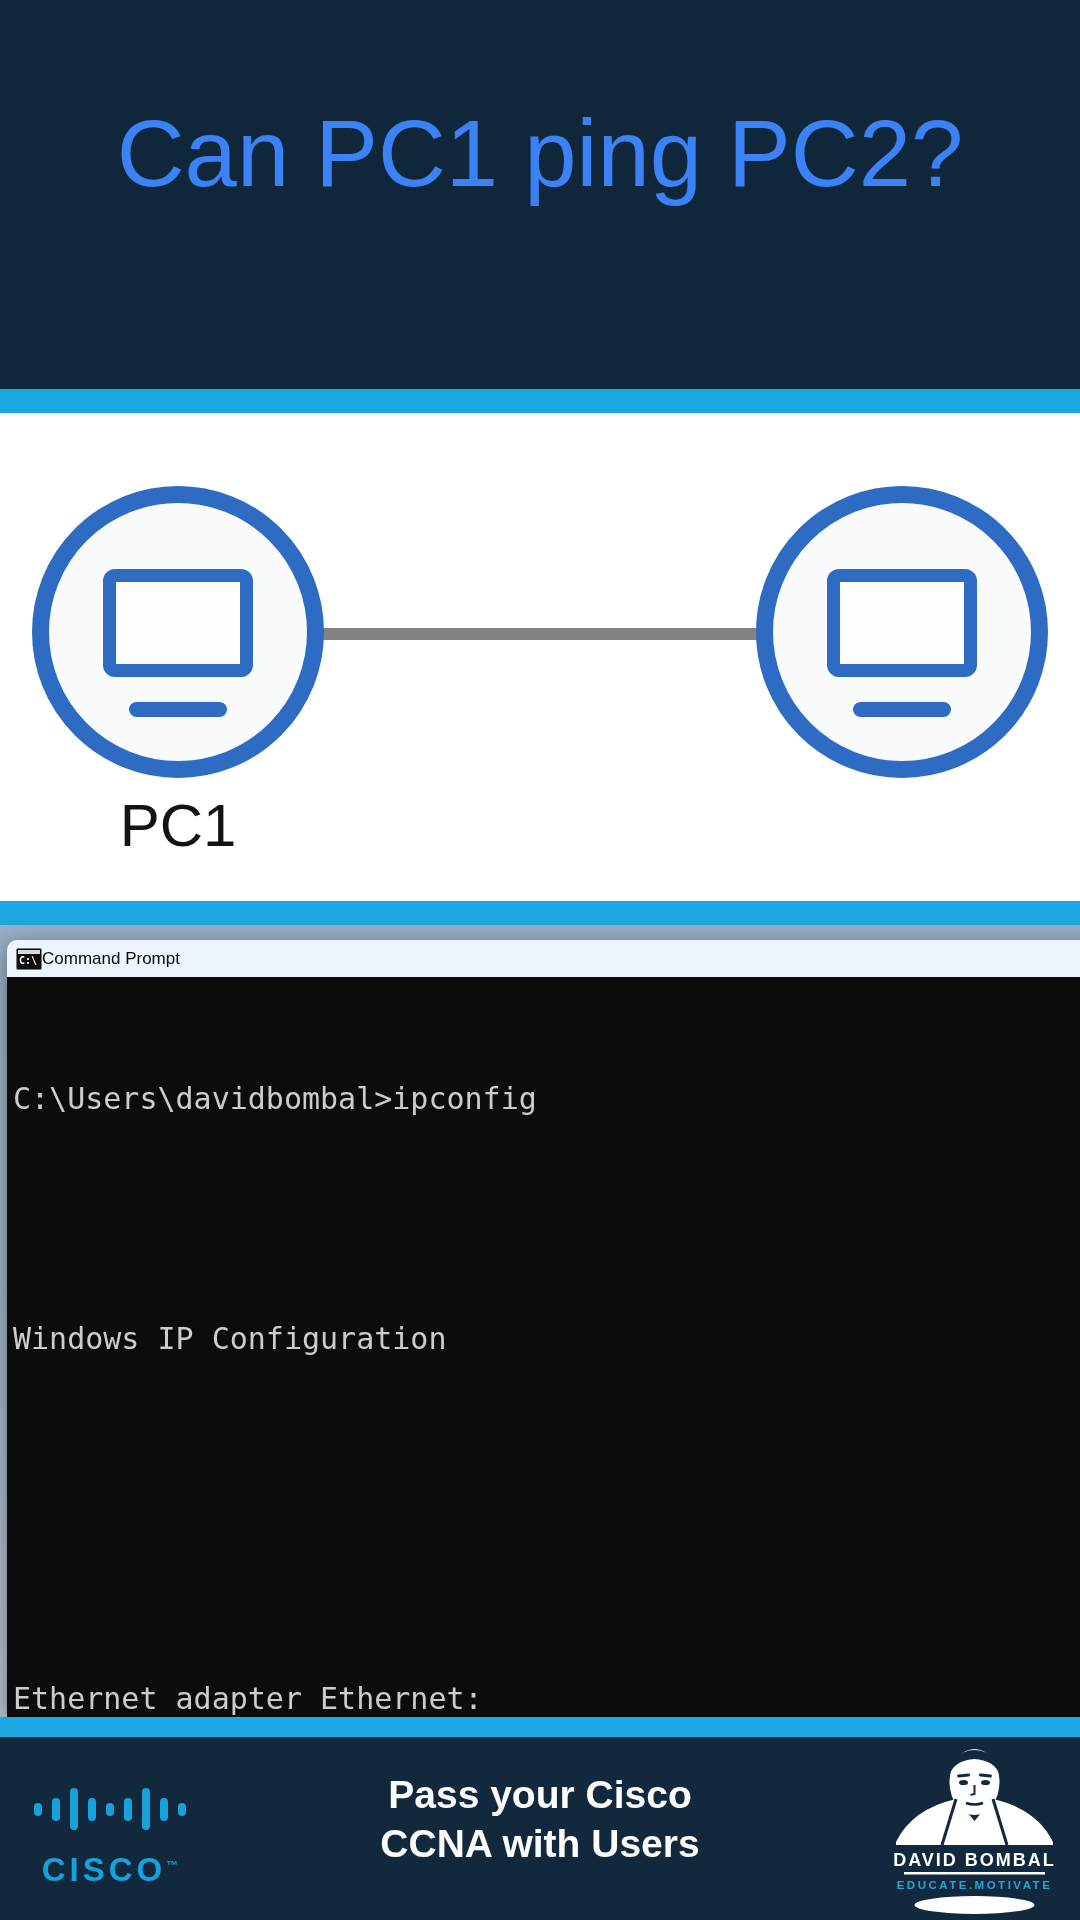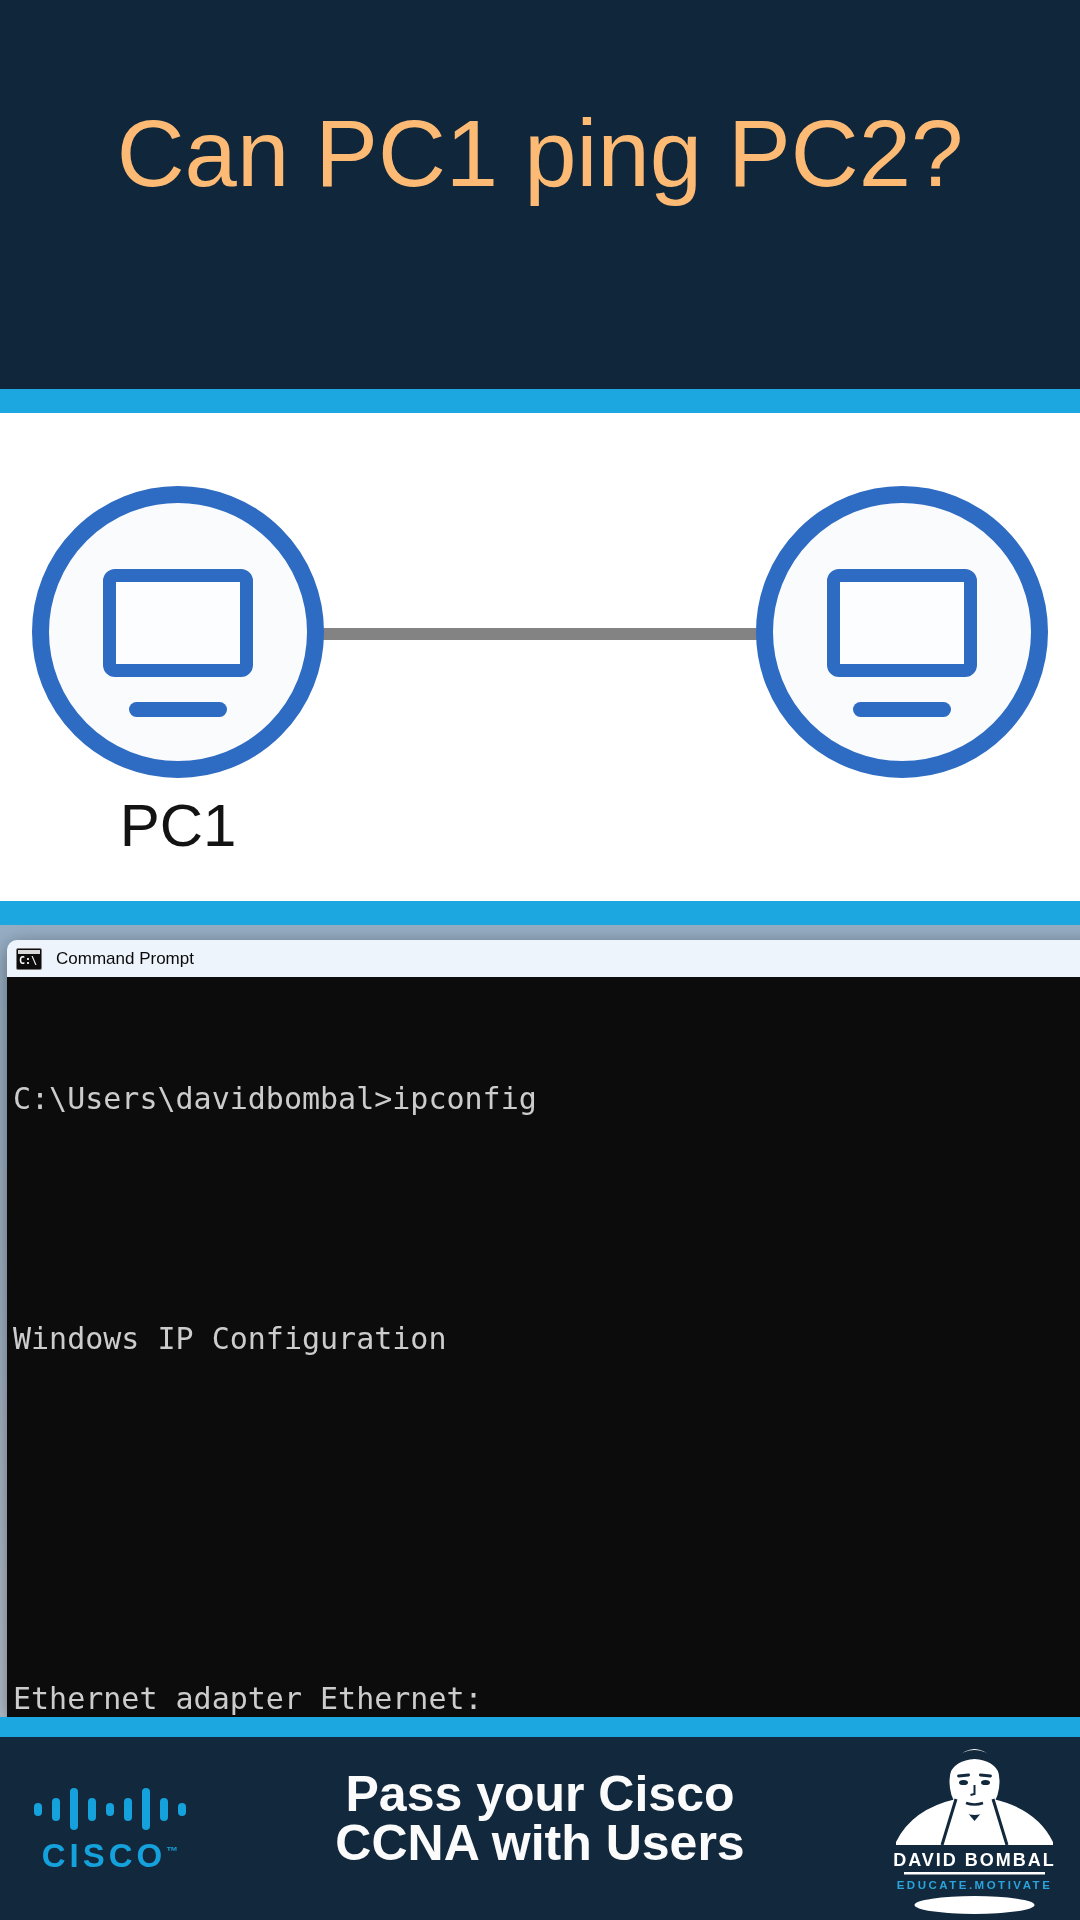--- a/index.html
+++ b/index.html
@@ -8,21 +8,21 @@
     font-family:"Liberation Sans", sans-serif; background:#ffffff;
   }
 
   
   .header {
     position:absolute; top:0; left:0; width:1080px; height:389px;
     background:#10263b;
   }
   .page-title {
     position:absolute; top:100px; left:0; width:100%;
-    text-align:center; color:#fdba74; font-size:94px; font-weight:500;
+    text-align:center; color:#3b82f6; font-size:94px; font-weight:500;
     letter-spacing:0px;
   }
 
   
   .stripe { position:absolute; left:0; width:1080px; background:#1da7e0; }
   .stripe1 { top:389px; height:24px; }
   .stripe2 { top:901px; height:24px; }
   .stripe3 { top:1717px; height:20px; box-shadow:0 3px 4px rgba(0,0,0,.35); }
 
   
@@ -75,48 +75,48 @@
   }
   .cmd-icon::before {
     content:""; position:absolute; top:1px; left:1px; right:1px; height:4px;
     background:#d9d9d9;
   }
   .cmd-glyph {
     position:absolute; left:2px; top:7px; color:#ffffff;
     font-family:"DejaVu Sans Mono", monospace; font-size:10px; font-weight:bold;
     line-height:10px;
   }
-  .title-text { margin-left:14px; font-size:17px; color:#0b0b0b; }
+  .title-text { margin-left:0; font-size:17px; color:#0b0b0b; }
   .term-body {
     background:#0c0c0c; height:740px; padding:22px 0 0 6px;
     font-family:"DejaVu Sans Mono","Liberation Mono",monospace;
     font-size:30px; line-height:40px; color:#cccccc;
     white-space:pre; overflow:hidden;
   }
   .term-line { min-height:40px; }
 
   
   .footer {
     position:absolute; top:1737px; left:0; width:1080px; height:183px;
     background:#12283c;
   }
   .cisco-logo { position:absolute; left:30px; top:50px; width:160px; }
   .cisco-bars { display:flex; align-items:center; height:44px; gap:10px; justify-content:center; }
   .cbar { width:8px; background:#15a2dc; border-radius:4px; }
   .cbar.s { height:13px; }
   .cbar.m { height:23px; }
   .cbar.t { height:42px; }
   .cisco-text {
-    margin-top:6px; text-align:center; color:#15a2dc;
+    margin-top:20px; text-align:center; color:#15a2dc;
     font-size:33px; font-weight:bold; letter-spacing:4px;
   }
   .cisco-text .tm { font-size:12px; letter-spacing:0; vertical-align:super; }
   .footer-tagline {
     position:absolute; left:240px; top:33px; width:600px; text-align:center;
-    color:#fbfbfb; font-size:50px; font-weight:600; line-height:49px;
+    color:#fbfbfb; font-size:39px; font-weight:600; line-height:49px;
   }
   .db-logo { position:absolute; left:882px; top:8px; }
 </style>
 </head>
 <body>
 
 <div class="canvas">
 
   <div class="header">
     <div class="page-title">Can PC1 ping PC2?</div>

